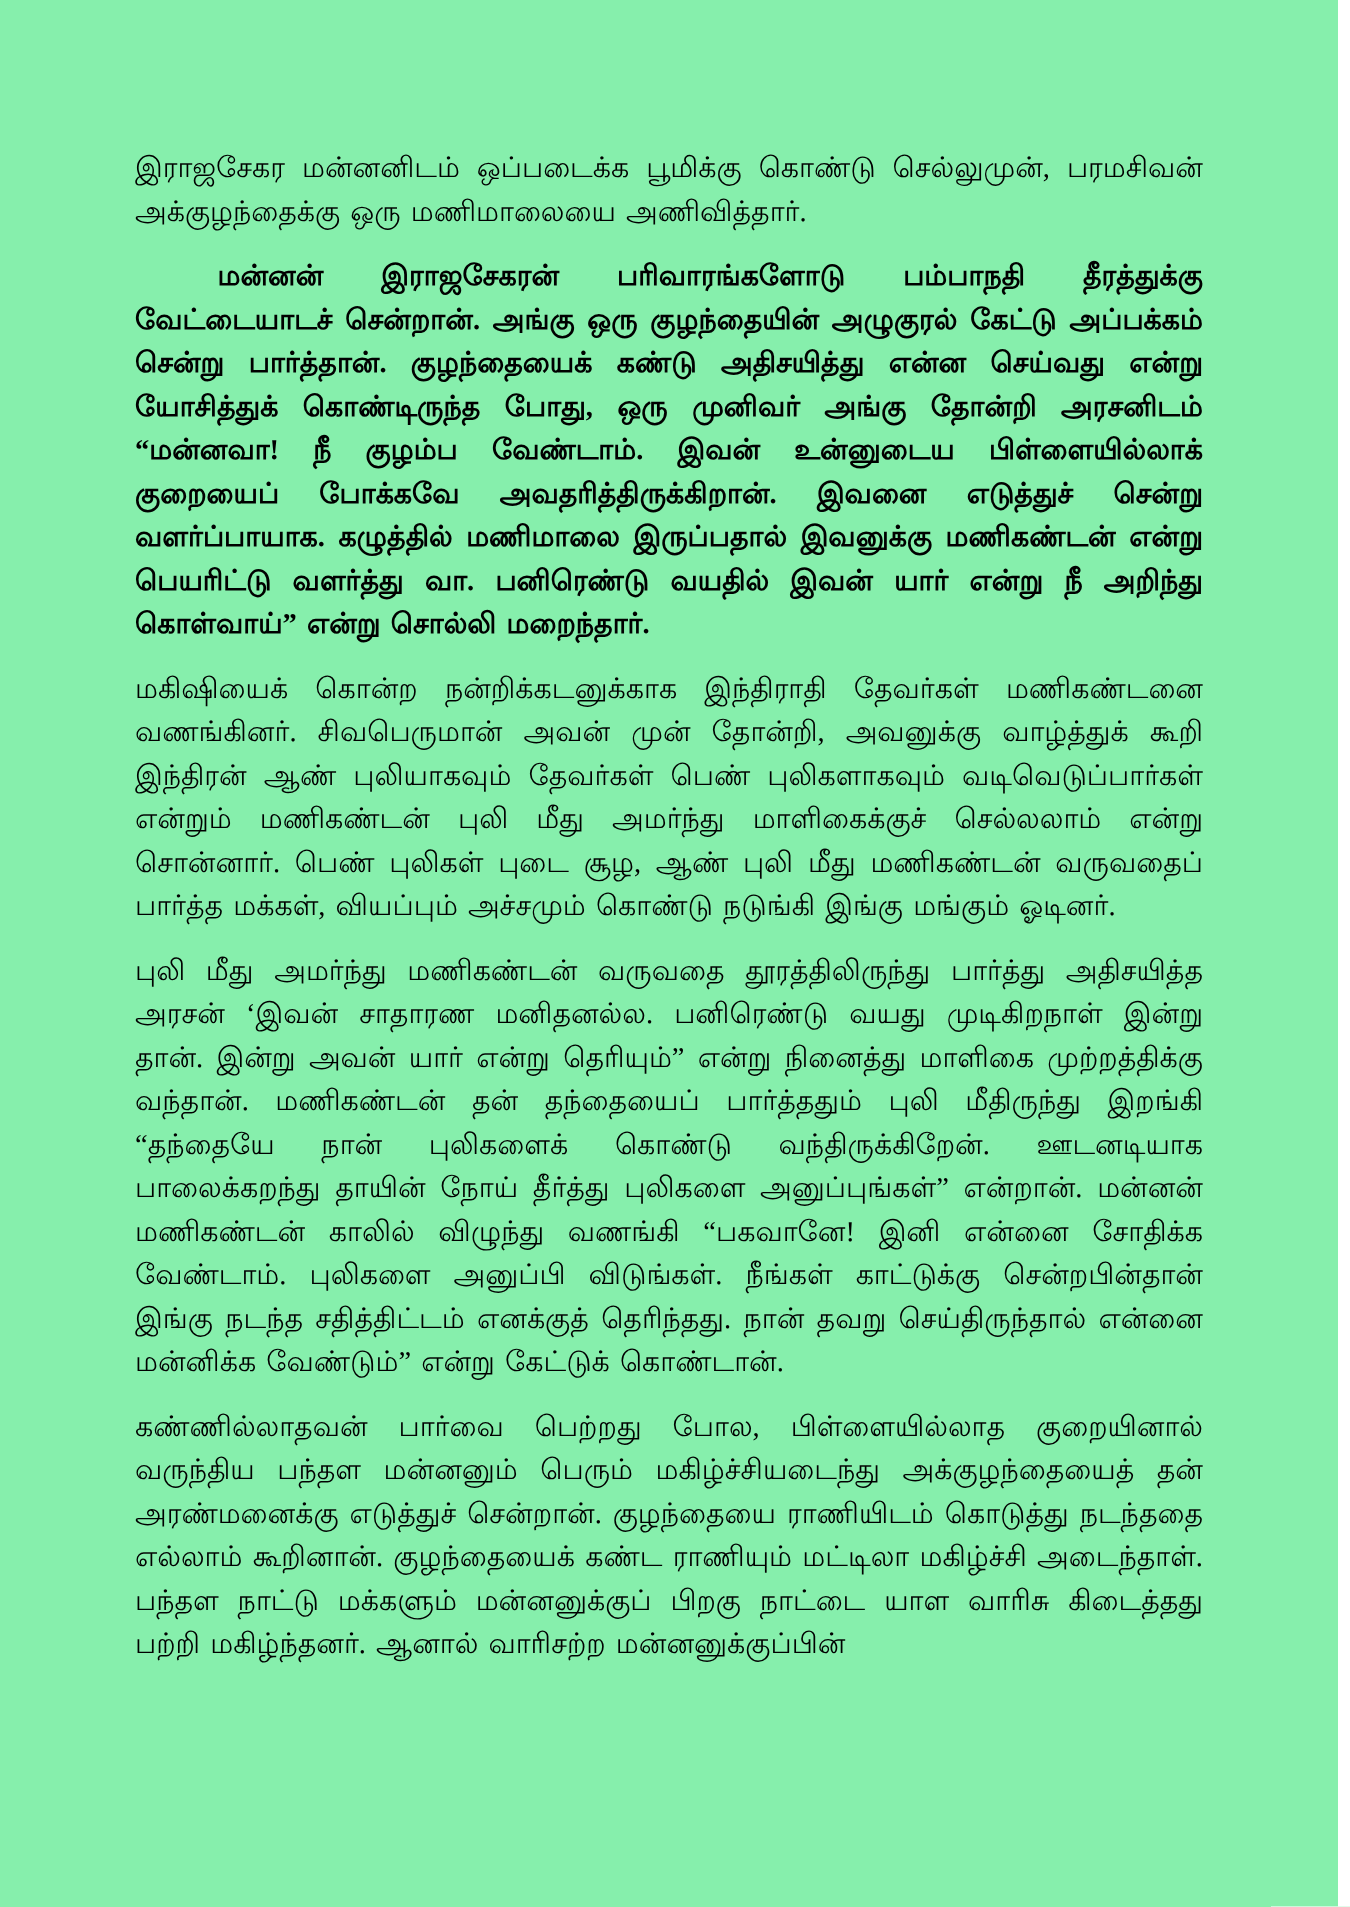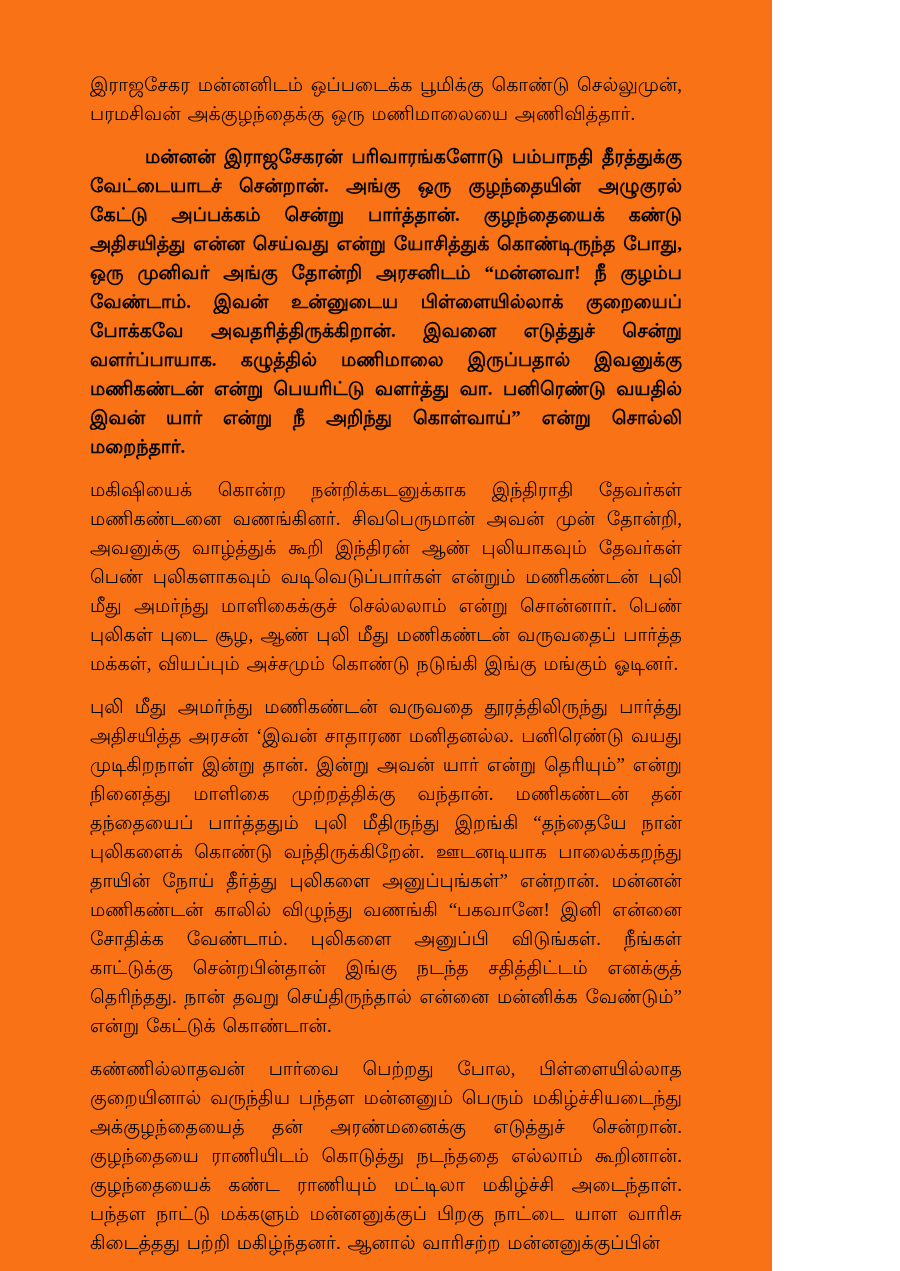--- a/index.html
+++ b/index.html
@@ -9,24 +9,24 @@
   }
   body {
     width: 900px;
     height: 1271px;
     overflow: hidden;
     font-family: "Liberation Serif", "DejaVu Serif", serif;
     color: #000000;
   }
   .page {
     box-sizing: border-box;
-    width: 772px;
+    width: 892px;
     height: 1271px;
-    background: #f97316;
-    padding: 70px 90px 90px 90px;
+    background: #86efac;
+    padding: 98px 90px 90px 90px;
   }
   .doc-text p {
     margin: 0 0 14px 0;
     font-size: 19px;
     line-height: 29px;
     text-align: justify;
     text-justify: inter-word;
     word-spacing: 2px;
     color: #000000;
   }

